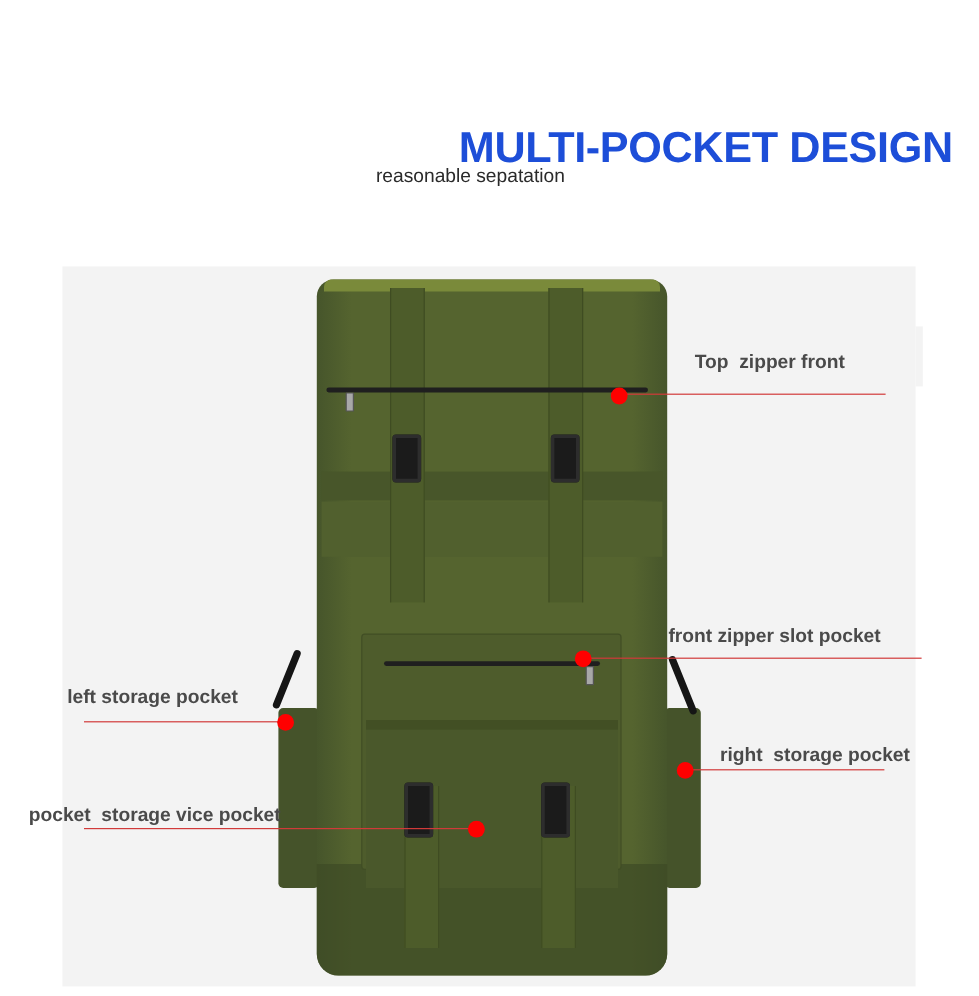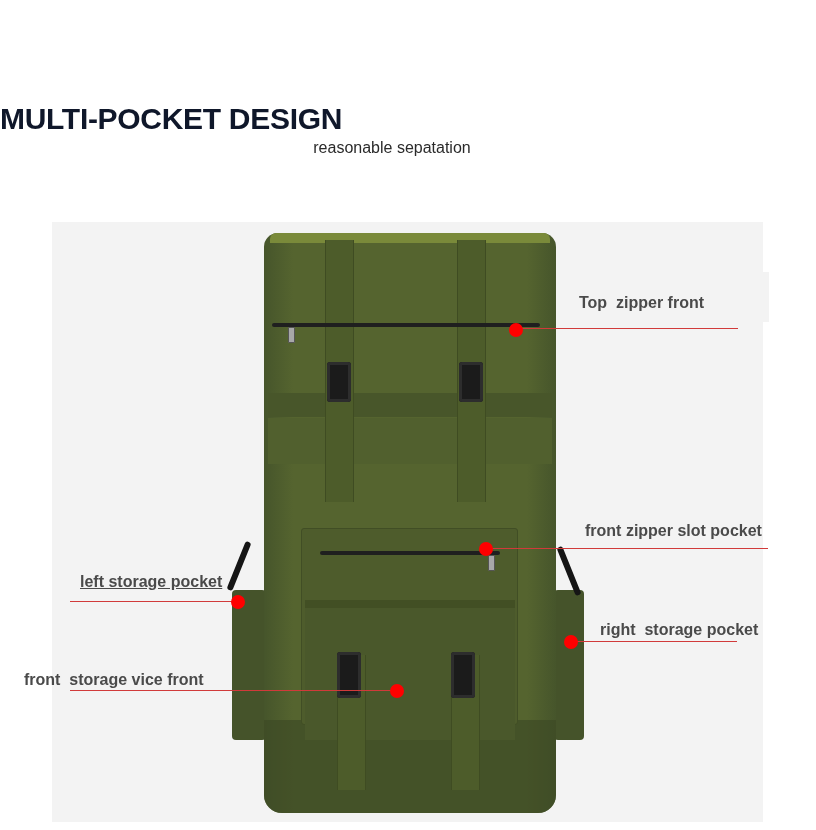--- a/index.html
+++ b/index.html
@@ -1,17 +1,17 @@
 <!DOCTYPE html>
 <html><head>
 <meta charset="utf-8">
 <style>
   html, body { margin:0; padding:0; background:#ffffff; }
   body { width:816px; height:830px; position:relative; overflow:hidden; font-family:"Liberation Sans", sans-serif; }
-  .title { position:absolute; left:0; width:794px; top:102px; text-align:left; font-weight:bold; font-size:30px; color:#0f172a; letter-spacing:-0.3px; }
+  .title { position:absolute; left:0; width:794px; top:102px; text-align:right; font-weight:bold; font-size:36px; color:#1d4ed8; letter-spacing:-0.3px; }
   .subtitle { position:absolute; left:0; width:784px; top:139px; text-align:center; font-size:16px; font-weight:normal; color:#2a2a2a; }
   .panel { position:absolute; left:52px; top:222px; width:711px; height:600px; background:#f3f3f3; }
   .panel-notch { position:absolute; left:763px; top:272px; width:6px; height:50px; background:#f3f3f3; }
 
   
   .bag { position:absolute; left:264px; top:233px; width:292px; height:580px; background:linear-gradient(90deg,#46552b 0%,#55642f 10%,#55642f 90%,#46552b 100%); border-radius:14px 14px 18px 18px; }
   .bag-top { position:absolute; left:270px; top:233px; width:280px; height:10px; background:#7a8a3a; border-radius:6px 6px 0 0; }
   .bag-shade { position:absolute; left:264px; top:720px; width:292px; height:93px; background:#3d4a25; border-radius:0 0 18px 18px; opacity:0.7; }
   .strap { position:absolute; background:#4d5c2a; border-left:1px solid #3f4c22; border-right:1px solid #3f4c22; }
   .band { position:absolute; background:#48562a; }
@@ -71,32 +71,32 @@
 
 <div>
   <div class="line" style="left:520px;top:328px;width:218px;"></div>
   <div class="dot" style="left:509px;top:323px;"></div>
   <div class="label" style="left:579px;top:294px;">Top  zipper front</div>
 </div>
 
 <div>
   <div class="line" style="left:490px;top:548px;width:278px;"></div>
   <div class="dot" style="left:479px;top:542px;"></div>
-  <div class="label" style="left:557px;top:522px;margin-left:28px;">front zipper slot pocket</div>
+  <div class="label" style="left:557px;top:522px;">front zipper slot pocket</div>
 </div>
 
 <div>
   <div class="line" style="left:70px;top:601px;width:166px;"></div>
   <div class="dot" style="left:231px;top:595px;"></div>
-  <div class="label" style="left:80px;top:573px;text-decoration:underline;">left storage pocket</div>
+  <div class="label" style="left:56px;top:573px;">left storage pocket</div>
 </div>
 
 <div>
   <div class="line" style="left:575px;top:641px;width:162px;"></div>
   <div class="dot" style="left:564px;top:635px;"></div>
   <div class="label" style="left:600px;top:621px;">right  storage pocket</div>
 </div>
 
 <div>
   <div class="line" style="left:70px;top:690px;width:326px;"></div>
   <div class="dot" style="left:390px;top:684px;"></div>
-  <div class="label" style="left:24px;top:671px;">front  storage vice front</div>
+  <div class="label" style="left:24px;top:671px;">pocket  storage vice pocket</div>
 </div>
 
 </body></html>

